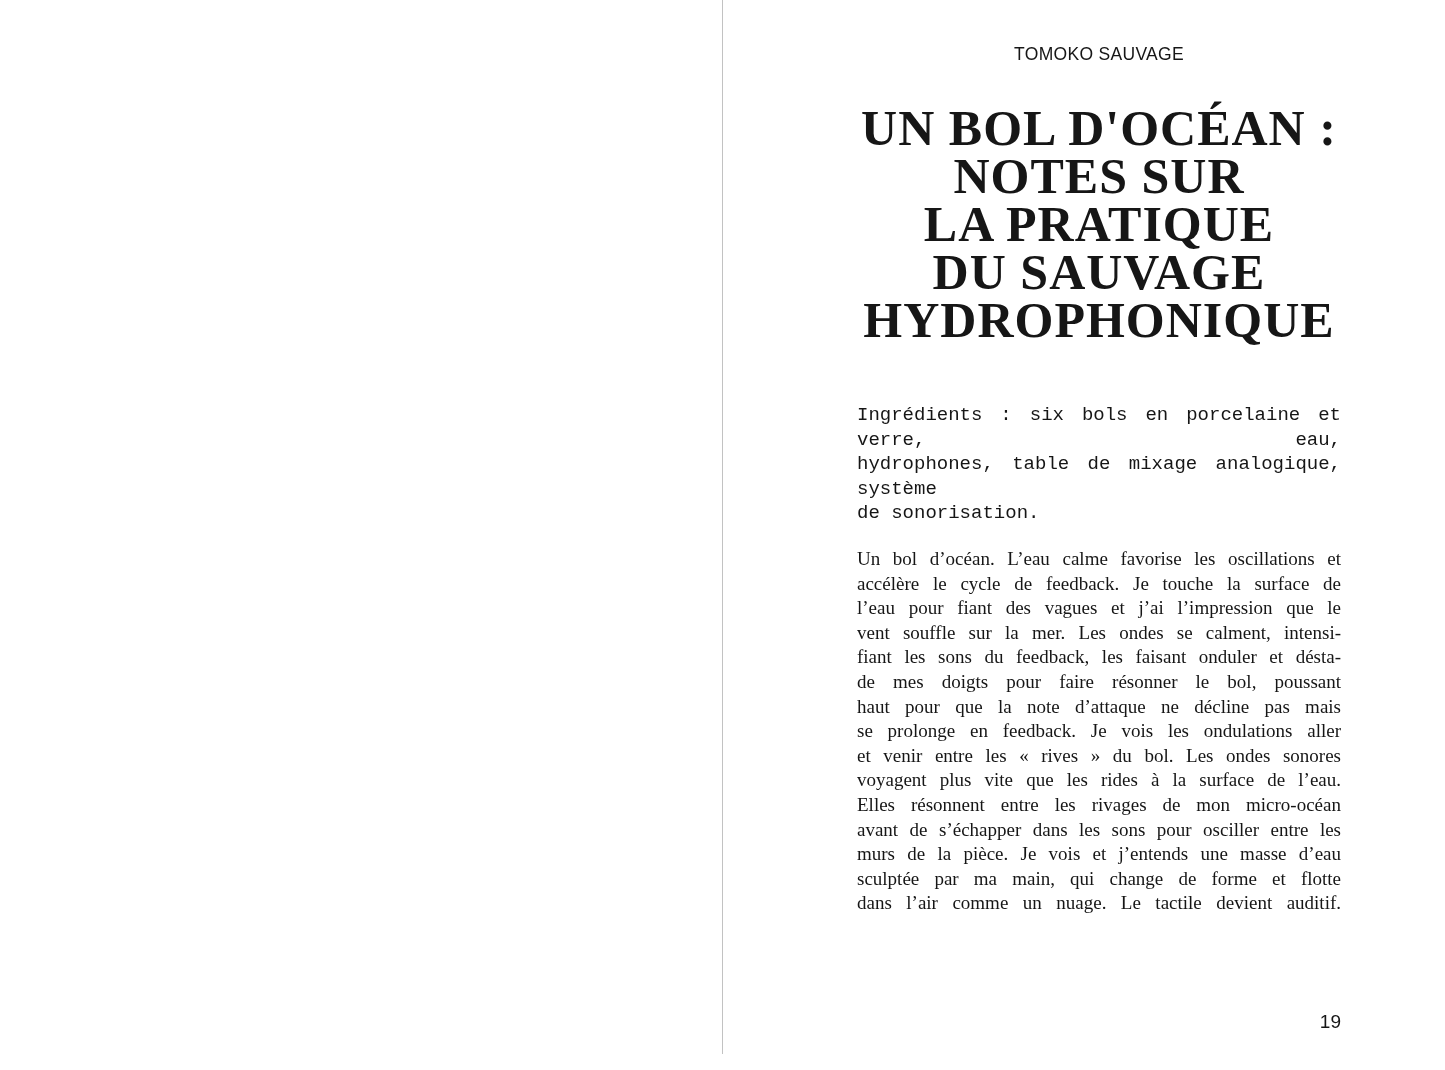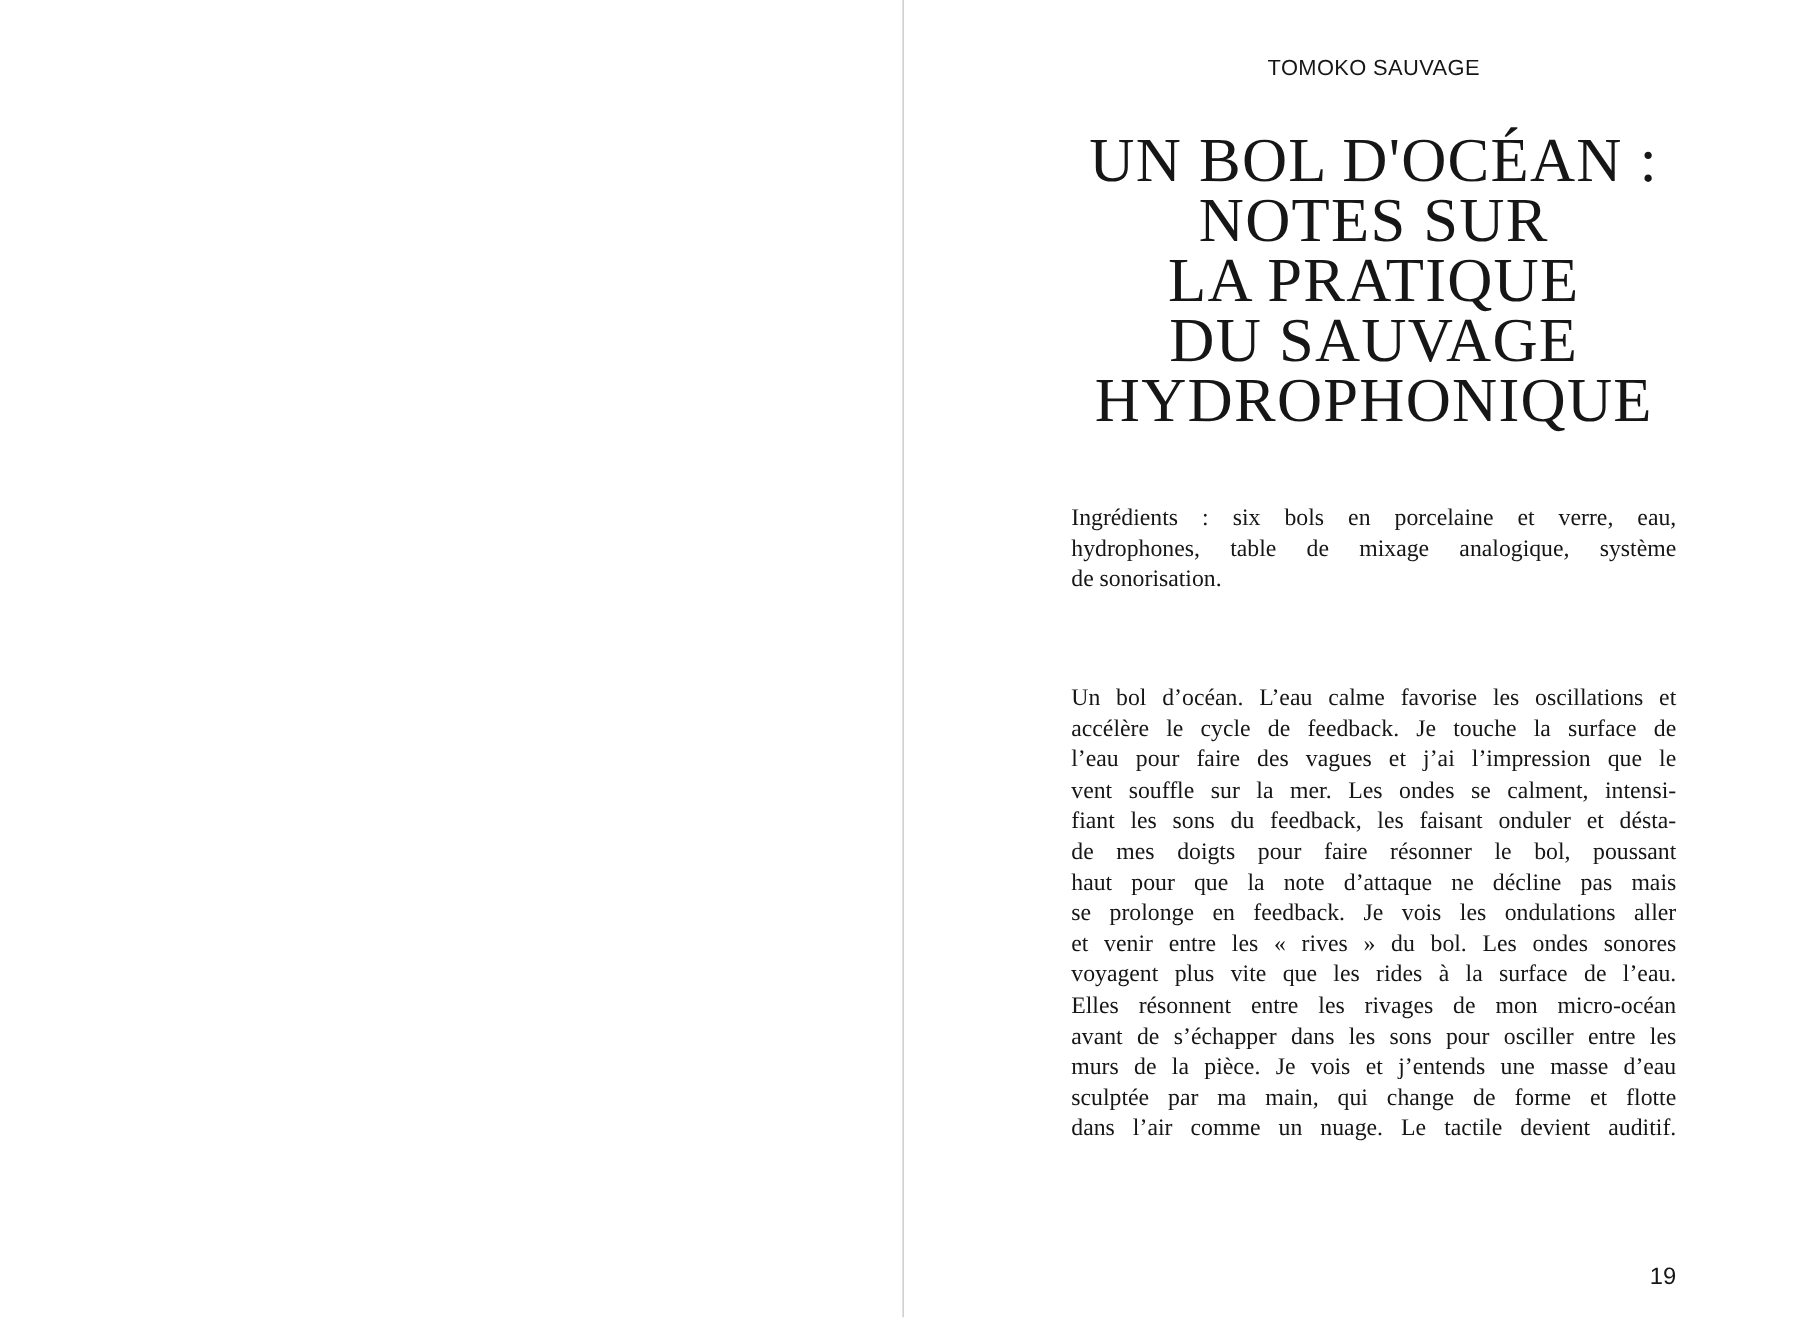--- a/index.html
+++ b/index.html
@@ -45,21 +45,21 @@
     font-family: "Liberation Sans", sans-serif;
     font-size: 17.5px;
     letter-spacing: 0.3px;
     white-space: nowrap;
   }
   .title {
     position: absolute;
     top: 104px; left: -10px; right: -10px;
     margin: 0;
     font-family: "Liberation Serif", serif;
-    font-weight: 400;
+    font-weight: 700;
     font-size: 50px;
     line-height: 48px;
     letter-spacing: 1px;
   }
   .title .tline {
     text-align: center;
     text-align-last: center;
     white-space: nowrap;
   }
   .para {
@@ -70,21 +70,21 @@
     line-height: 24.6px;
   }
   .para .tline {
     text-align: justify;
     text-align-last: justify;
     text-justify: inter-word;
   }
   .para.last-left .tline.last {
     text-align-last: left;
   }
-  .para-1 { top: 403px; }
+  .para-1 { top: 403px; font-family: Liberation Mono, monospace; }
   .para-2 { top: 505px; margin-top: 42px; }
   .page-number {
     position: absolute;
     top: 1011px; left: 0;
     width: 100%;
     text-align: right;
     font-family: "Liberation Sans", sans-serif;
     font-size: 19px;
   }
 </style>
@@ -112,21 +112,21 @@
 
       <div class="para para-1 last-left">
           <div class="tline">Ingrédients : six bols en porcelaine et verre, eau,</div>
           <div class="tline">hydrophones, table de mixage analogique, système</div>
           <div class="tline last">de sonorisation.</div>
         </div>
 
       <div class="para para-2">
           <div class="tline">Un bol d’océan. L’eau calme favorise les oscillations et</div>
           <div class="tline">accélère le cycle de feedback. Je touche la surface de</div>
-          <div class="tline">l’eau pour faire des vagues et j’ai l’impression que le</div>
+          <div class="tline">l’eau pour fiant des vagues et j’ai l’impression que le</div>
           <div class="tline">vent souffle sur la mer. Les ondes se calment, intensi-</div>
           <div class="tline">fiant les sons du feedback, les faisant onduler et désta-</div>
           <div class="tline">de mes doigts pour faire résonner le bol, poussant</div>
           <div class="tline">haut pour que la note d’attaque ne décline pas mais</div>
           <div class="tline">se prolonge en feedback. Je vois les ondulations aller</div>
           <div class="tline">et venir entre les « rives » du bol. Les ondes sonores</div>
           <div class="tline">voyagent plus vite que les rides à la surface de l’eau.</div>
           <div class="tline">Elles résonnent entre les rivages de mon micro-océan</div>
           <div class="tline">avant de s’échapper dans les sons pour osciller entre les</div>
           <div class="tline">murs de la pièce. Je vois et j’entends une masse d’eau</div>

